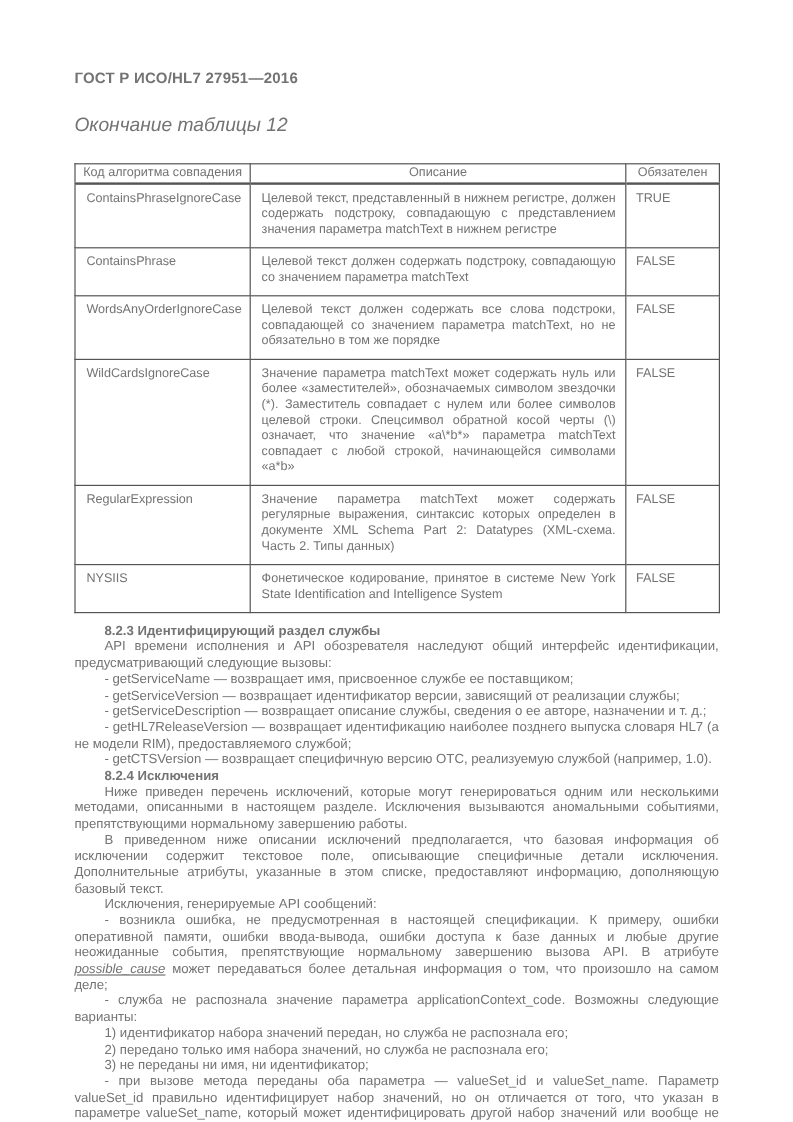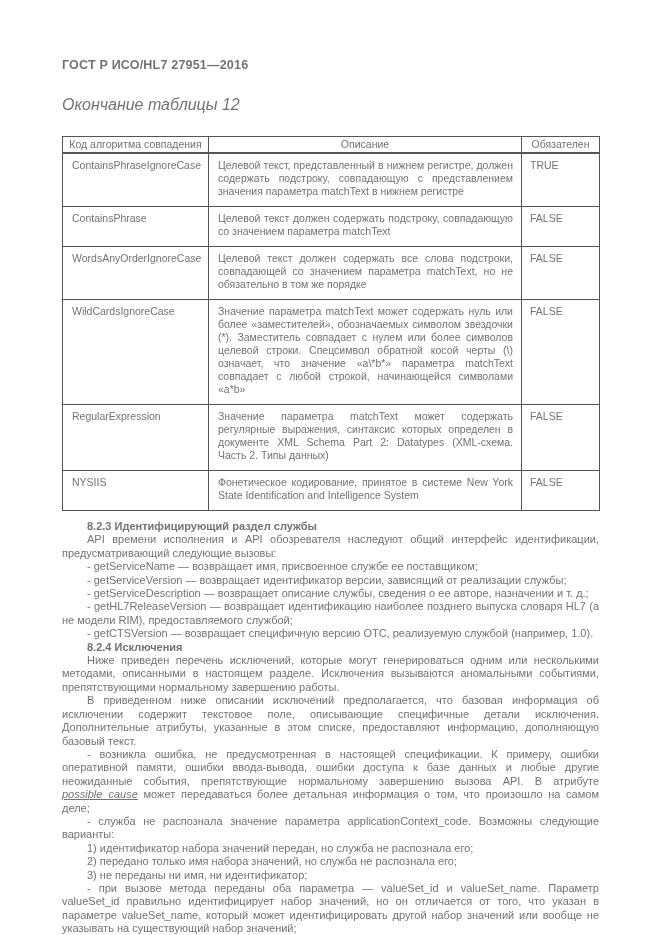--- a/index.html
+++ b/index.html
@@ -102,20 +102,21 @@
     <p>API времени исполнения и API обозревателя наследуют общий интерфейс идентификации, предусматривающий следующие вызовы:</p>
     <p>- getServiceName — возвращает имя, присвоенное службе ее поставщиком;</p>
     <p>- getServiceVersion — возвращает идентификатор версии, зависящий от реализации службы;</p>
     <p>- getServiceDescription — возвращает описание службы, сведения о ее авторе, назначении и т. д.;</p>
     <p>- getHL7ReleaseVersion — возвращает идентификацию наиболее позднего выпуска словаря HL7 (а не модели RIM), предоставляемого службой;</p>
     <p>- getCTSVersion — возвращает специфичную версию ОТС, реализуемую службой (например, 1.0).</p>
 
     <p class="heading">8.2.4 Исключения</p>
     <p>Ниже приведен перечень исключений, которые могут генерироваться одним или несколькими методами, описанными в настоящем разделе. Исключения вызываются аномальными событиями, препятствующими нормальному завершению работы.</p>
     <p>В приведенном ниже описании исключений предполагается, что базовая информация об исключении содержит текстовое поле, описывающие специфичные детали исключения. Дополнительные атрибуты, указанные в этом списке, предоставляют информацию, дополняющую базовый текст.</p>
+    <p>Исключения, генерируемые API сообщений:</p>
     <p><span>- возникла ошибка, не предусмотренная в настоящей спецификации. К примеру, ошибки оперативной памяти, ошибки ввода-вывода, ошибки доступа к базе данных и любые другие неожиданные события, препятствующие нормальному завершению вызова API. В атрибуте </span><span class="em-it">possible_cause</span><span> может передаваться более детальная информация о том, что произошло на самом деле;</span></p>
     <p>- служба не распознала значение параметра applicationContext_code. Возможны следующие варианты:</p>
     <p>1) идентификатор набора значений передан, но служба не распознала его;</p>
     <p>2) передано только имя набора значений, но служба не распознала его;</p>
     <p>3) не переданы ни имя, ни идентификатор;</p>
     <p>- при вызове метода переданы оба параметра — valueSet_id и valueSet_name. Параметр valueSet_id правильно идентифицирует набор значений, но он отличается от того, что указан в параметре valueSet_name, который может идентифицировать другой набор значений или вообще не указывать на существующий набор значений;</p>
 
   </div>
 
 </div>

